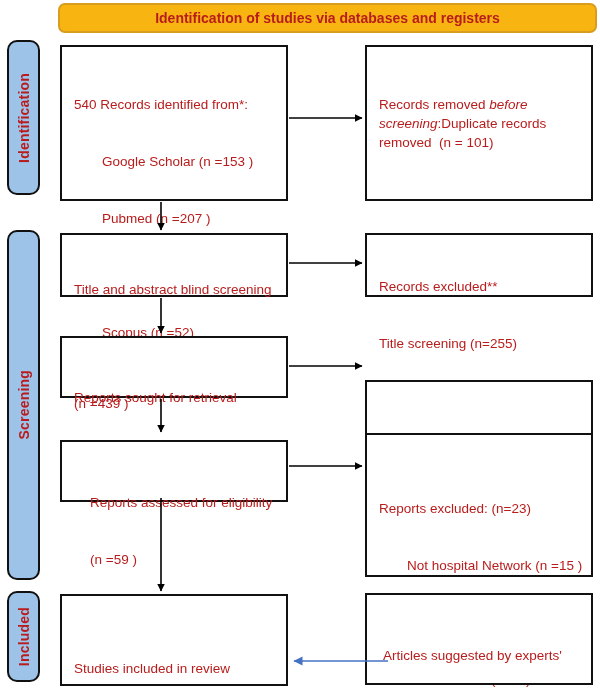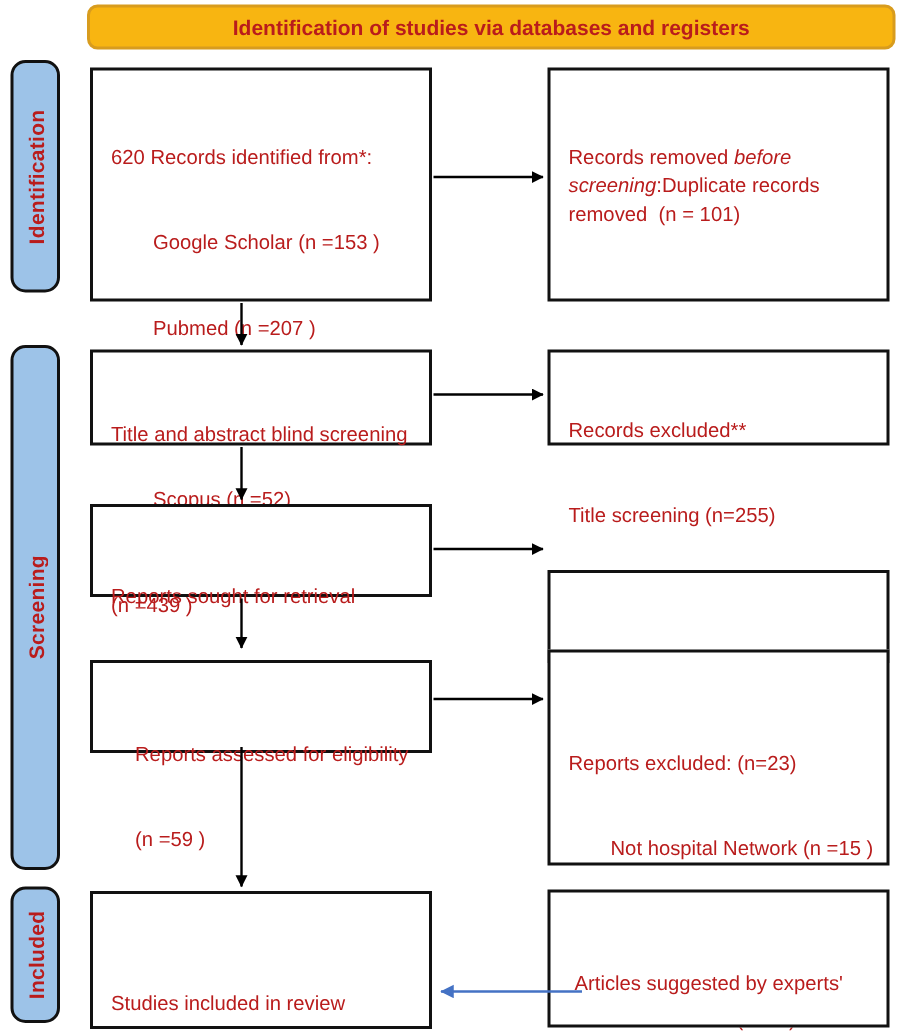--- a/index.html
+++ b/index.html
@@ -86,21 +86,21 @@
     <span>Identification</span>
   </div>
   <div class="stage" id="stage-screening">
     <span>Screening</span>
   </div>
   <div class="stage" id="stage-included">
     <span>Included</span>
   </div>
 
   <div class="box col-left" id="box-identified">
-    <div>620 Records identified from*:</div>
+    <div>540 Records identified from*:</div>
     <div class="indent">Google Scholar (n =153 )</div>
     <div class="indent">Pubmed (n =207 )</div>
     <div class="indent">Web of Sciences (n = 171)</div>
     <div class="indent">Scopus (n =52)</div>
     <div class="indent">Institutional reports (n =4 )</div>
     <div class="indent">Manual Searches  (n =21 )</div>
   </div>
 
   <div class="box col-right" id="box-removed">
     <div><span>Records removed </span><em>before screening</em><span>:Duplicate records removed  (n = 101)</span></div>

